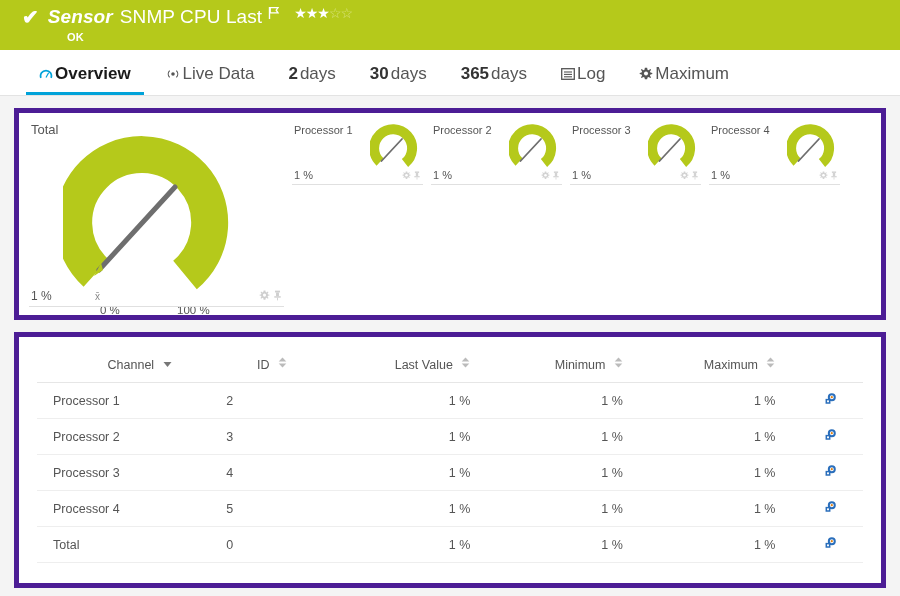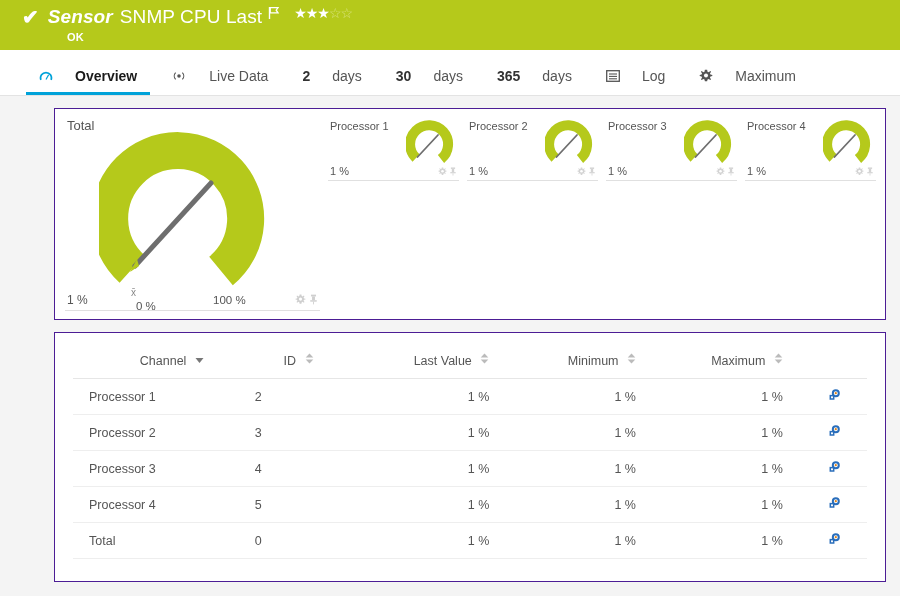--- a/index.html
+++ b/index.html
@@ -83,22 +83,22 @@
     background: #ffffff;
     display: flex;
     align-items: flex-end;
     padding: 0 22px;
     box-sizing: border-box;
     border-bottom: 1px solid #e3e3e3;
   }
   .tab {
     display: flex;
     align-items: center;
-    gap: 22px;
-    font-size: 14px;
+    gap: 2px;
+    font-size: 17px;
     color: #555;
     padding: 0 17px 11px 17px;
     position: relative;
     cursor: pointer;
     white-space: nowrap;
   }
   .tab .tab-num {
     font-weight: bold;
     color: #333;
   }
@@ -114,23 +114,22 @@
     background: #00a2d9;
   }
   .tab-icon { display: inline-flex; align-items: center; }
 
   
   .content {
     padding: 12px 14px 0 14px;
   }
   .panel {
     background: #ffffff;
-    border: 1px solid #4c1d95;
+    border: 5px solid #4c1d95;
     box-sizing: border-box;
-    margin-left: 40px;
   }
 
   
   .gauge-panel {
     height: 212px;
     display: flex;
     position: relative;
   }
   .gauge-main {
     width: 273px;
@@ -365,21 +364,21 @@
 
           <path d="M 33 146 A 68 68 0 1 1 122 148" fill="none" stroke="#b5c91b" stroke-width="37" stroke-linecap="butt"></path>
 
           <line x1="112" y1="60" x2="36" y2="143" stroke="#6e6e6e" stroke-width="5" stroke-linecap="round"></line>
           <polygon points="31,149 40,143 38,136" fill="#b5c91b"></polygon>
         </svg>
       </div>
 
       <div class="axis-label" style="left:76px; top:178px; font-size:10px; color:#888;">x̄</div>
       <div class="axis-label" style="left:81px; top:191px;">0 %</div>
-      <div class="axis-label" style="left:158px; top:185px;">100 %</div>
+      <div class="axis-label" style="left:158px; top:191px;">100 %</div>
 
       <div class="gauge-foot">
         <span class="fv">1 %</span>
         <span class="gear-pin">
           <span>
             <svg width="11" height="11" viewBox="0 0 16 16">
               <path d="M8 0.8 L9.3 0.8 L9.7 3 L11.1 3.6 L12.9 2.3 L13.8 3.2 L12.5 5 L13.1 6.4 L15.2 6.8 L15.2 8.1 L13.1 8.5 L12.5 9.9 L13.8 11.7 L12.9 12.6 L11.1 11.3 L9.7 11.9 L9.3 14.1 L8 14.1 L6.7 14.1 L6.3 11.9 L4.9 11.3 L3.1 12.6 L2.2 11.7 L3.5 9.9 L2.9 8.5 L0.8 8.1 L0.8 6.8 L2.9 6.4 L3.5 5 L2.2 3.2 L3.1 2.3 L4.9 3.6 L6.3 3 L6.7 0.8 Z" fill="#a8a8a8"></path>
               <circle cx="8" cy="7.45" r="2.3" fill="#ffffff"></circle>
             </svg>
           </span>

